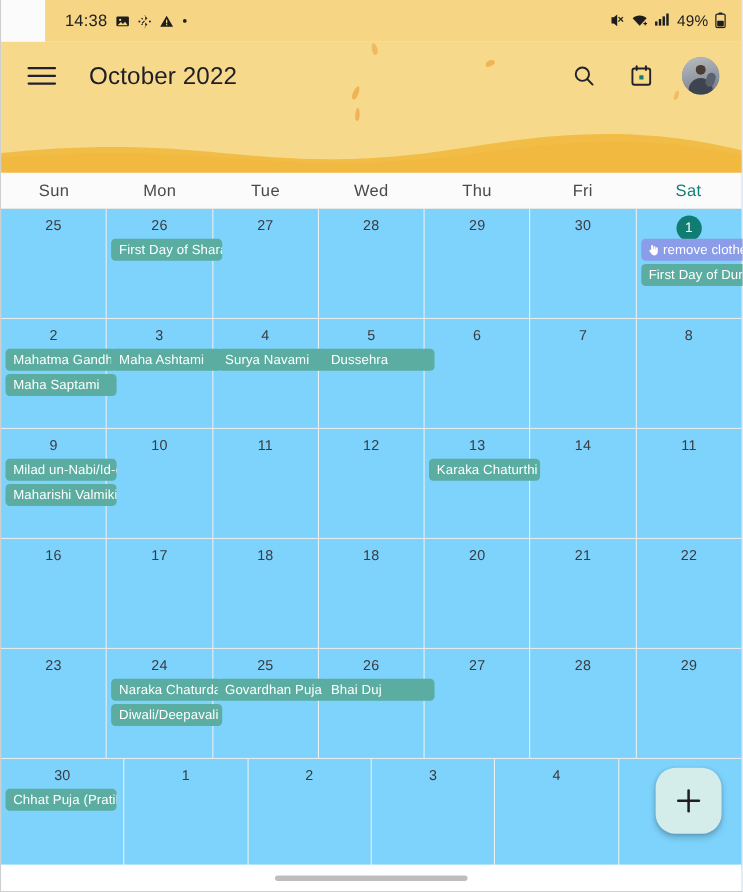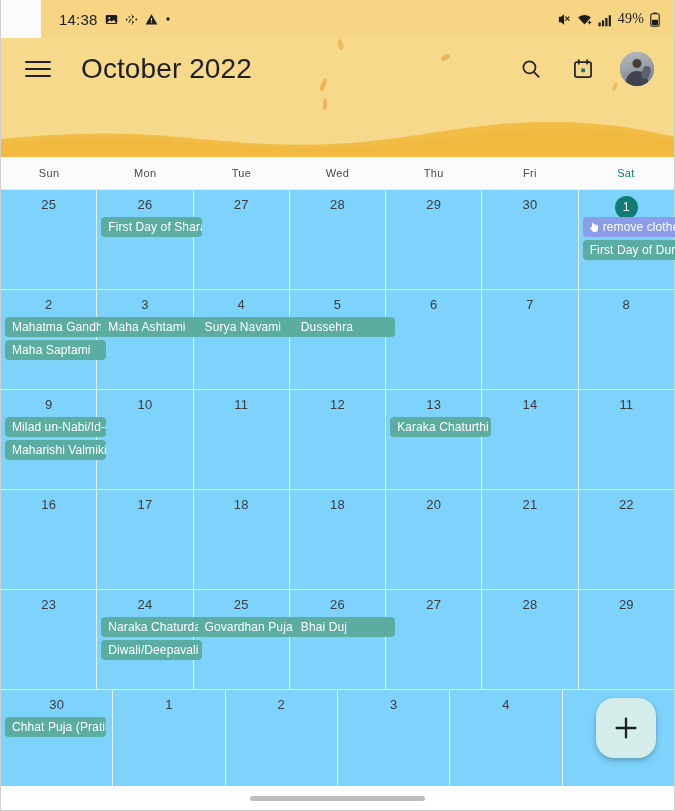--- a/index.html
+++ b/index.html
@@ -21,21 +21,21 @@
   
   .statusbar {
     position:relative;
     height:38px;
     background:#f6d585;
     display:flex; align-items:center;
     padding:0 14px 0 18px;
     margin-left:40px;
   }
   .sb-left { display:flex; align-items:center; gap:7px; }
-  .sb-right { margin-left:auto; display:flex; align-items:flex-end; gap:6px;font-family:Liberation Serif, serif; }
+  .sb-right { margin-left:auto; display:flex; align-items:flex-start; gap:6px; }
   .sb-time { font-size:15px; color:#1d1d1d; letter-spacing:.2px; }
   .sb-battery-txt { font-size:14px; color:#1d1d1d; letter-spacing:.2px; }
   .sb-ico { display:inline-flex; align-items:center; justify-content:center; }
 
   
   .header {
     position:relative;
     height:119px;
     background:#f7d98c;
     overflow:hidden;
@@ -52,21 +52,21 @@
   .appbar {
     position:relative; z-index:3;
     height:62px;
     display:flex; align-items:center;
     padding:0 20px 0 24px;
   }
   .menu-btn { width:34px; height:34px; display:flex; flex-direction:column;
     justify-content:center; gap:5px; cursor:pointer; }
   .menu-btn i { display:block; height:2px; width:26px; background:#20202a; border-radius:2px; }
   .app-title {
-    font-size:28px; color:#1e1e24; margin-left:22px; letter-spacing:.1px;
+    font-size:22px; color:#1e1e24; margin-left:22px; letter-spacing:.1px;
     font-weight:400;
   }
   .appbar-actions { margin-left:auto; display:flex; align-items:center; gap:22px; }
   .icon-btn { width:30px; height:30px; display:flex; align-items:center; justify-content:center; cursor:pointer; }
   .avatar {
     width:34px; height:34px; border-radius:50%;
     overflow:hidden; position:relative;
     background:#8c9099;
   }
   .avatar .av-sky { position:absolute; inset:0;
@@ -78,21 +78,21 @@
   .avatar .av-arm { position:absolute; right:4px; top:14px; width:8px; height:13px;
     border-radius:4px; background:#5a6270; transform:rotate(18deg); }
 
   
   .weekdays {
     display:flex; height:33px; align-items:center;
     background:#fbfbfb;
     border-bottom:1px solid #e7eaea;
   }
   .weekdays div {
-    flex:1; text-align:center; font-size:11px; color:#49494d; letter-spacing:.3px;
+    flex:1; text-align:center; font-size:15px; color:#49494d; letter-spacing:.3px;
   }
   .weekdays div.today-col { color:#0f7f73; }
 
   
   .grid { display:flex; flex-direction:column; background:#7dd3fc; }
   .week {
     position:relative;
     display:flex;
     height:100px;
     border-bottom:1px solid #e7eaea;

